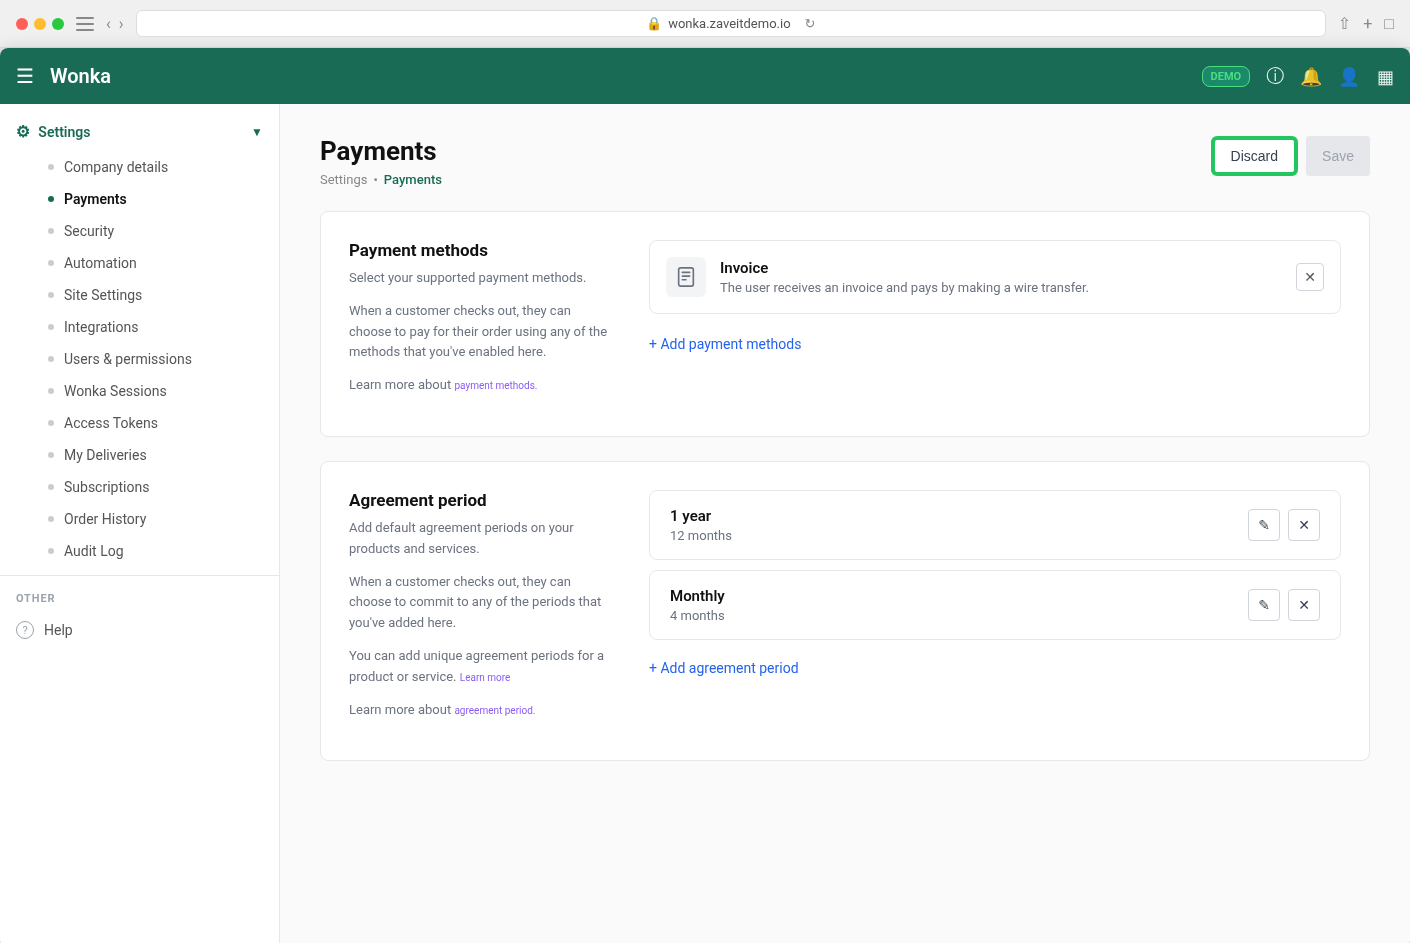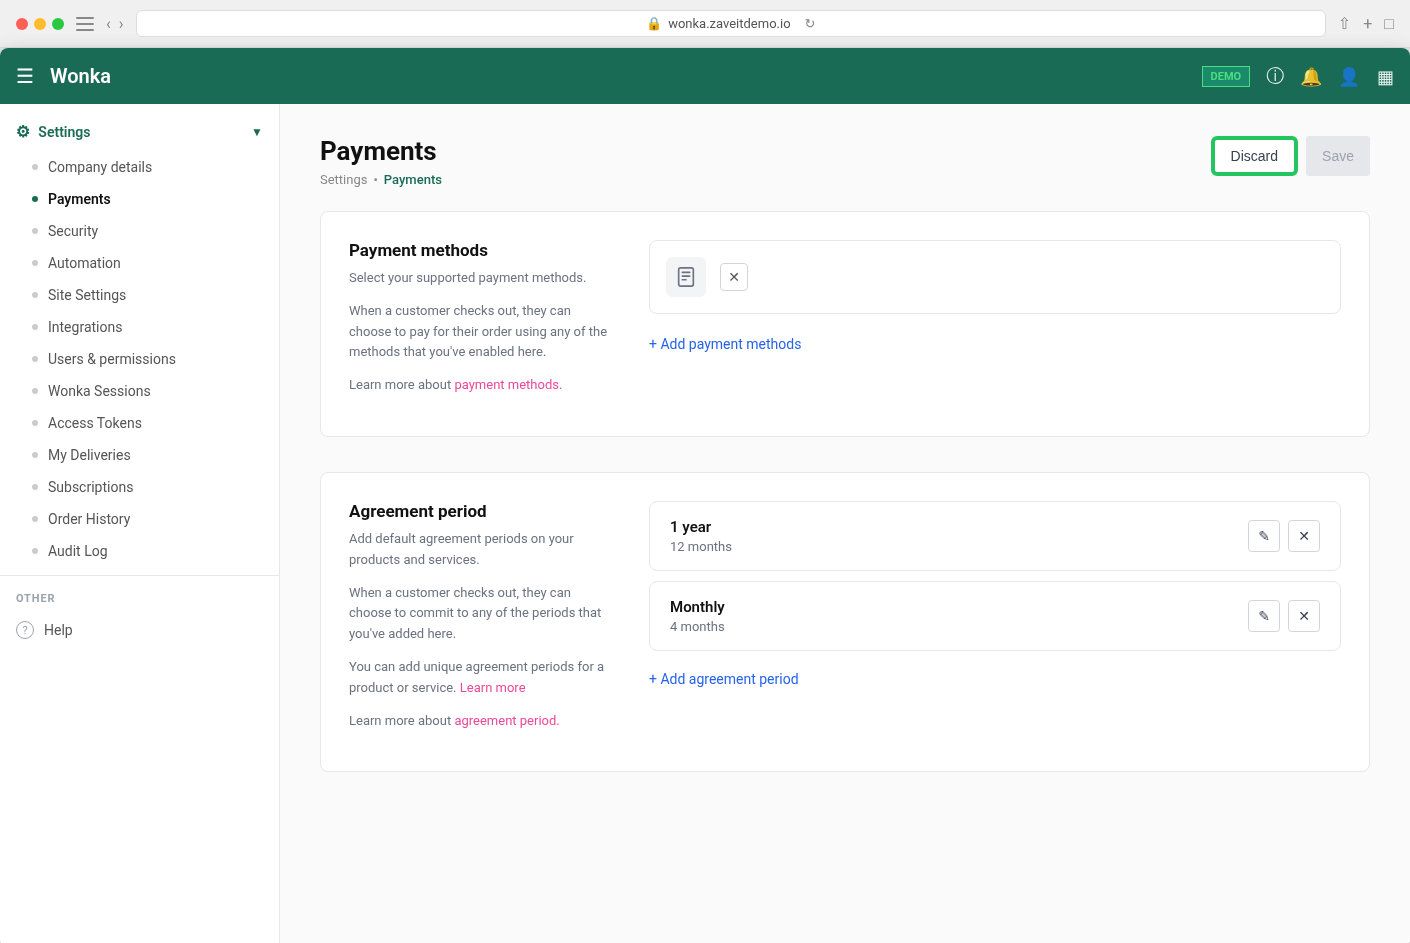--- a/index.html
+++ b/index.html
@@ -19,60 +19,60 @@
     .sidebar-icon { width: 18px; height: 14px; display: flex; flex-direction: column; justify-content: space-between; cursor: pointer; }
     .sidebar-icon span { display: block; height: 2px; background: #888; border-radius: 1px; }
 
     
     .app-window { background: white; border-radius: 8px; overflow: hidden; margin: 0; box-shadow: 0 4px 20px rgba(0,0,0,0.2); }
 
     
     .top-nav { background: #1a6b55; display: flex; align-items: center; padding: 0 16px; height: 56px; gap: 16px; }
     .top-nav-menu { color: white; font-size: 20px; cursor: pointer; }
     .top-nav-logo { color: white; font-size: 20px; font-weight: 600; flex: 1; }
-    .top-nav-demo { background: #1a8a6b; color: #4ade80; font-size: 11px; font-weight: 700; padding: 3px 8px; border-radius: 0; border: 1px solid #4ade80; }
+    .top-nav-demo { background: #1a8a6b; color: #4ade80; font-size: 11px; font-weight: 700; padding: 3px 8px; border-radius: 8px; border: 1px solid #4ade80; }
     .top-nav-icons { display: flex; gap: 16px; align-items: center; }
     .top-nav-icon { color: white; font-size: 18px; cursor: pointer; opacity: 0.9; }
 
     
     .main-layout { display: flex; height: calc(943px - 56px - 44px); }
 
     
     .sidebar { width: 280px; border-right: 1px solid #e5e7eb; background: white; overflow-y: auto; padding: 8px 0; }
     .sidebar-section-header { display: flex; align-items: center; justify-content: space-between; padding: 10px 16px; cursor: pointer; }
     .sidebar-section-header-left { display: flex; align-items: center; gap: 8px; color: #1a6b55; font-weight: 600; }
     .sidebar-gear { color: #1a6b55; font-size: 16px; }
     .sidebar-chevron { color: #1a6b55; font-size: 12px; }
-    .sidebar-item { display: flex; align-items: center; gap: 10px; padding: 8px 16px 8px 32px; cursor: pointer; color: #555; }
+    .sidebar-item { display: flex; align-items: center; gap: 10px; padding: 8px 16px 8px 32px; cursor: pointer; color: #555; margin-left: 16px; }
     .sidebar-item.active { color: #111; font-weight: 600; }
     .sidebar-bullet { width: 6px; height: 6px; border-radius: 50%; background: #ccc; flex-shrink: 0; }
     .sidebar-bullet.active { background: #1a6b55; }
     .sidebar-divider { border: none; border-top: 1px solid #e5e7eb; margin: 8px 0; }
     .sidebar-other-label { padding: 8px 16px; font-size: 11px; font-weight: 700; color: #9ca3af; letter-spacing: 0.08em; }
     .sidebar-help { display: flex; align-items: center; gap: 10px; padding: 8px 16px; cursor: pointer; color: #555; }
     .help-circle { width: 18px; height: 18px; border-radius: 50%; border: 1.5px solid #9ca3af; display: flex; align-items: center; justify-content: center; font-size: 11px; color: #9ca3af; }
 
     
     .content { flex: 1; overflow-y: auto; padding: 32px 40px; background: #fafafa; }
     .page-header { display: flex; align-items: flex-start; justify-content: space-between; margin-bottom: 24px; }
     .page-title { font-size: 26px; font-weight: 700; color: #111; margin-bottom: 6px; }
     .breadcrumb { display: flex; align-items: center; gap: 6px; font-size: 13px; color: #888; }
     .breadcrumb-current { color: #1a6b55; font-weight: 500; }
     .breadcrumb-dot { color: #888; }
     .header-buttons { display: flex; gap: 8px; }
     .btn-discard { background: white; border: 4px solid #22c55e; color: #374151; padding: 8px 16px; border-radius: 6px; cursor: pointer; font-size: 14px; }
     .btn-save { background: #e5e7eb; border: none; color: #9ca3af; padding: 8px 16px; border-radius: 3px; cursor: pointer; font-size: 14px; }
 
     
-    .section { background: white; border-radius: 8px; border: 1px solid #e5e7eb; margin-bottom: 35px; padding: 28px; display: flex; gap: 40px; }
+    .section { background: white; border-radius: 8px; border: 1px solid #e5e7eb; margin-bottom: 24px; padding: 28px; display: flex; gap: 40px; }
     .section-left { width: 260px; flex-shrink: 0; }
     .section-right { flex: 1; }
     .section-title { font-size: 17px; font-weight: 700; color: #111; margin-bottom: 8px; }
     .section-desc { font-size: 13px; color: #6b7280; line-height: 1.6; margin-bottom: 12px; }
-    .section-link { color: #ec4899; text-decoration: none; font-size: 13px; }
+    .section-link { color: #8b5cf6; text-decoration: none; font-size: 10px; }
 
     
     .method-card { border: 1px solid #e5e7eb; border-radius: 8px; padding: 16px 16px; display: flex; align-items: center; gap: 14px; margin-bottom: 12px; }
     .method-icon { width: 40px; height: 40px; background: #f3f4f6; border-radius: 6px; display: flex; align-items: center; justify-content: center; color: #6b7280; font-size: 18px; flex-shrink: 0; }
     .method-info { flex: 1; }
     .method-name { font-weight: 600; font-size: 15px; color: #111; margin-bottom: 3px; }
     .method-desc { font-size: 13px; color: #6b7280; }
     .method-remove { width: 28px; height: 28px; border: 1px solid #d1d5db; border-radius: 4px; background: white; cursor: pointer; display: flex; align-items: center; justify-content: center; color: #555; font-size: 14px; }
 
     
@@ -232,20 +232,24 @@
         <div class="section-right">
           <div class="method-card">
             <div class="method-icon">
               <svg width="22" height="22" viewBox="0 0 24 24" fill="none" stroke="#6b7280" stroke-width="1.8" stroke-linecap="round" stroke-linejoin="round">
                 <rect x="4" y="2" width="16" height="20" rx="2"></rect>
                 <line x1="8" y1="7" x2="16" y2="7"></line>
                 <line x1="8" y1="11" x2="16" y2="11"></line>
                 <line x1="8" y1="15" x2="12" y2="15"></line>
               </svg>
             </div>
+            <div class="method-info">
+              <div class="method-name">Invoice</div>
+              <div class="method-desc">The user receives an invoice and pays by making a wire transfer.</div>
+            </div>
             <button class="method-remove">✕</button>
           </div>
           <div class="add-btn">
             <span>+ Add payment methods</span>
           </div>
         </div>
       </div>
 
       <div class="section">
         <div class="section-left">

